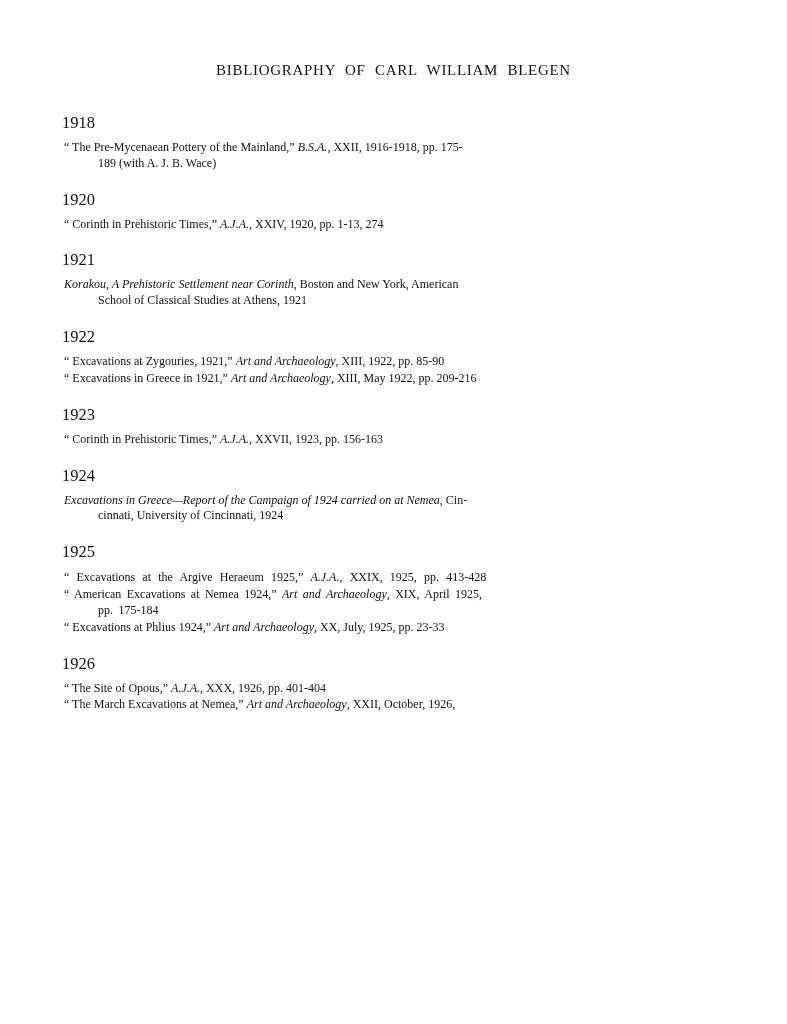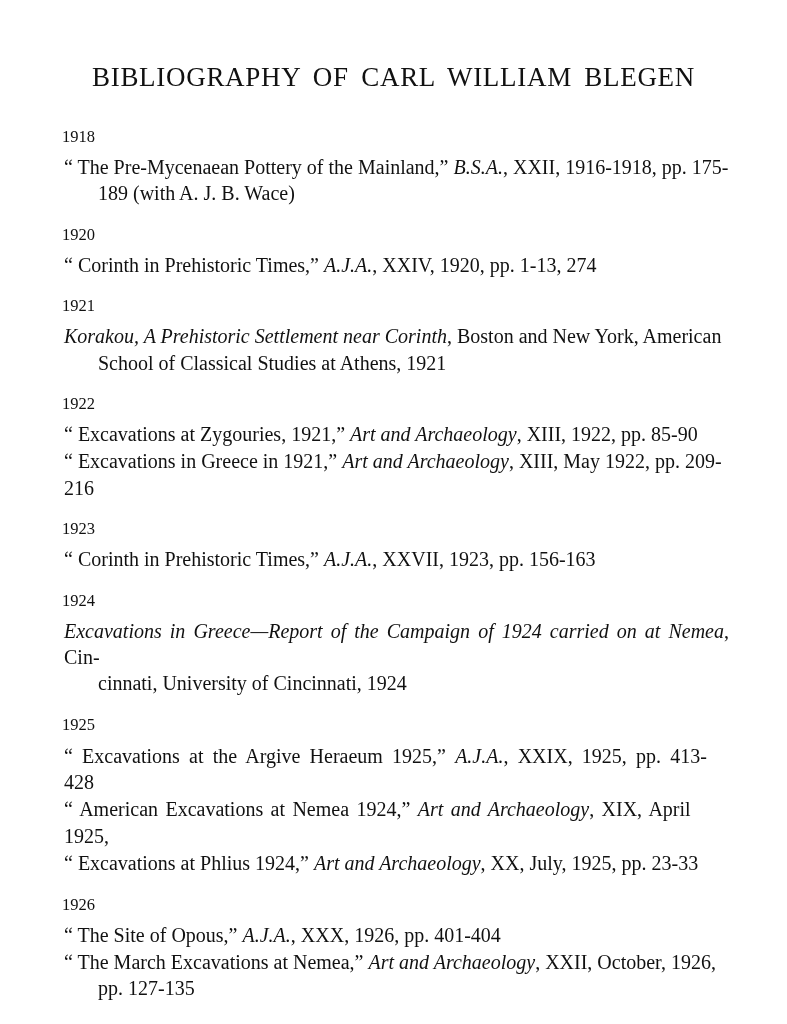--- a/index.html
+++ b/index.html
@@ -16,40 +16,40 @@
     overflow: hidden;
   }
   .page {
     box-sizing: border-box;
     width: 787px;
     height: 1024px;
     padding: 62px 58px 20px 58px;
   }
   .doc-title {
     text-align: center;
-    font-size: 27px;
+    font-size: 15px;
     letter-spacing: 0.7px;
     word-spacing: 5px;
     margin: 0 0 34px 0;
     font-weight: normal;
     white-space: nowrap;
   }
   .year-group {
     margin-bottom: 4px;
   }
   .year {
     font-size: 16.5px;
     margin: 0 0 7px 0;
     padding-left: 4px;
   }
   .entries {
     margin: 0 0 18px 0;
   }
   .entry {
-    font-size: 20px;
+    font-size: 12px;
     line-height: 1.32;
     padding-left: 6px;
     text-indent: 0;
     margin-bottom: 1px;
   }
   .entry .cont {
     display: block;
     padding-left: 34px;
   }
   .entry.justify {
@@ -134,33 +134,33 @@
   </div>
 
   <div class="year-group">
     <div class="year">1925</div>
     <div class="entries">
       <div class="entry wider">
         <span>“ Excavations at the Argive Heraeum 1925,” </span><i>A.J.A.</i><span>, XXIX, 1925, pp. 413-428</span>
       </div>
       <div class="entry wide">
         <span>“ American Excavations at Nemea 1924,” </span><i>Art and Archaeology</i><span>, XIX, April 1925,</span>
+        <span class="cont">pp. 175-184</span>
       </div>
       <div class="entry">
         <span>“ Excavations at Phlius 1924,” </span><i>Art and Archaeology</i><span>, XX, July, 1925, pp. 23-33</span>
       </div>
     </div>
   </div>
 
   <div class="year-group">
     <div class="year">1926</div>
     <div class="entries">
       <div class="entry">
         <span>“ The Site of Opous,” </span><i>A.J.A.</i><span>, XXX, 1926, pp. 401-404</span>
       </div>
       <div class="entry">
         <span>“ The March Excavations at Nemea,” </span><i>Art and Archaeology</i><span>, XXII, October, 1926,</span>
-        <span class="cont">pp. 127-135</span>
       </div>
     </div>
   </div>
 
 </div>
 
 </body></html>

